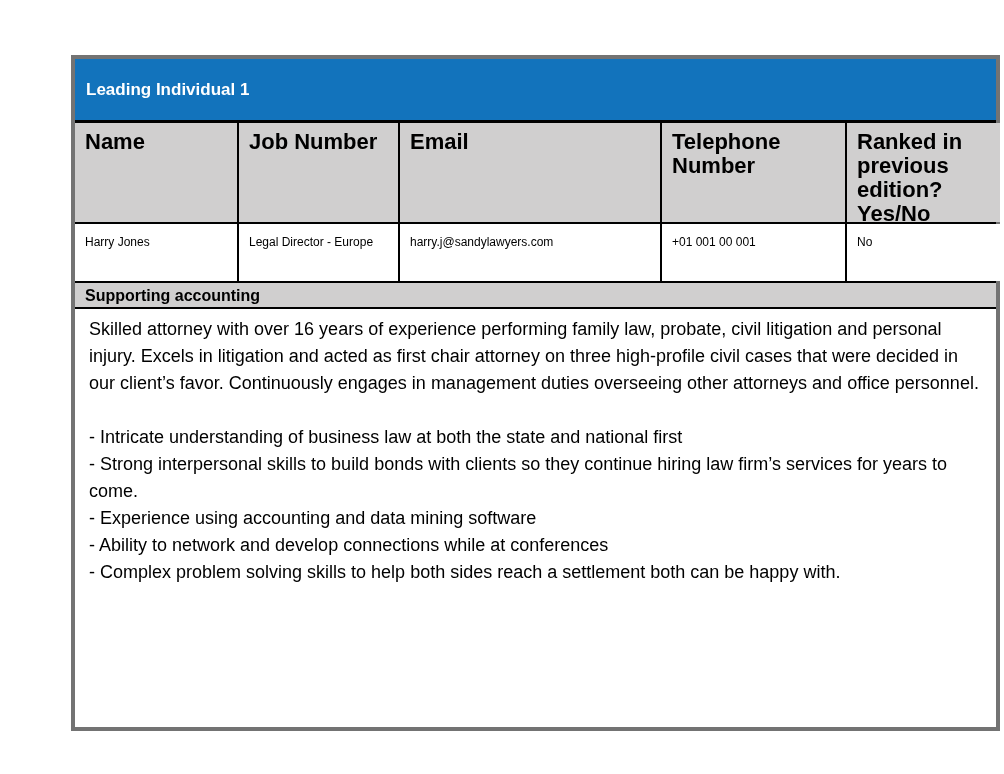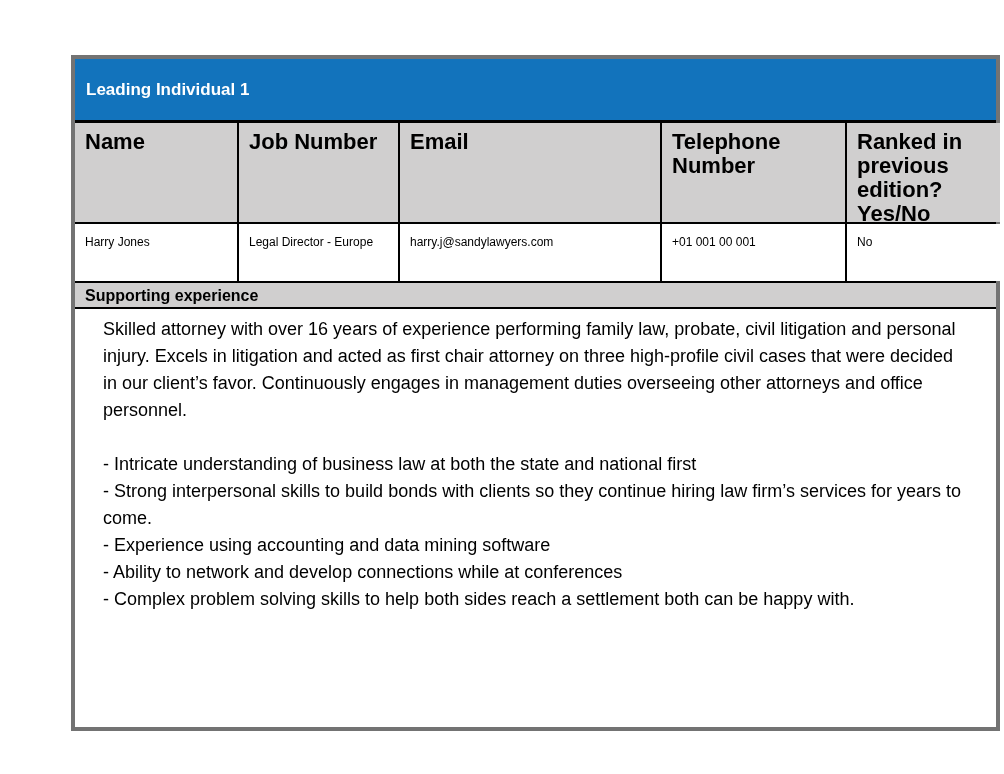--- a/index.html
+++ b/index.html
@@ -68,21 +68,21 @@
     background: #D0CFCF;
     border-bottom: 2px solid #000000;
     font-weight: bold;
     font-size: 16px;
     line-height: 22px;
     padding: 2px 10px;
   }
   .support-body {
     height: 418px;
     background: #ffffff;
-    padding: 7px 28px;
+    padding: 7px 14px;
     font-size: 18px;
   }
   .support-line {
     min-height: 27px;
     line-height: 27px;
     font-size: 18px;
   }
 </style>
 </head>
 <body>
@@ -107,21 +107,21 @@
     </div>
 
     <div class="grid-row data-row">
       <div class="cell">Harry Jones</div>
       <div class="cell">Legal Director - Europe</div>
       <div class="cell">harry.j@sandylawyers.com</div>
       <div class="cell">+01 001 00 001</div>
       <div class="cell">No</div>
     </div>
 
-    <div class="support-header">Supporting experience</div>
+    <div class="support-header">Supporting accounting</div>
 
     <div class="support-body">
       <div class="support-line">Skilled attorney with over 16 years of experience performing family law, probate, civil litigation and personal injury. Excels in litigation and acted as first chair attorney on three high-profile civil cases that were decided in our client’s favor. Continuously engages in management duties overseeing other attorneys and office personnel.</div>
       <div class="support-line"></div>
       <div class="support-line">- Intricate understanding of business law at both the state and national first</div>
       <div class="support-line">- Strong interpersonal skills to build bonds with clients so they continue hiring law firm’s services for years to come.</div>
       <div class="support-line">- Experience using accounting and data mining software</div>
       <div class="support-line">- Ability to network and develop connections while at conferences</div>
       <div class="support-line">- Complex problem solving skills to help both sides reach a settlement both can be happy with.</div>
     </div>

